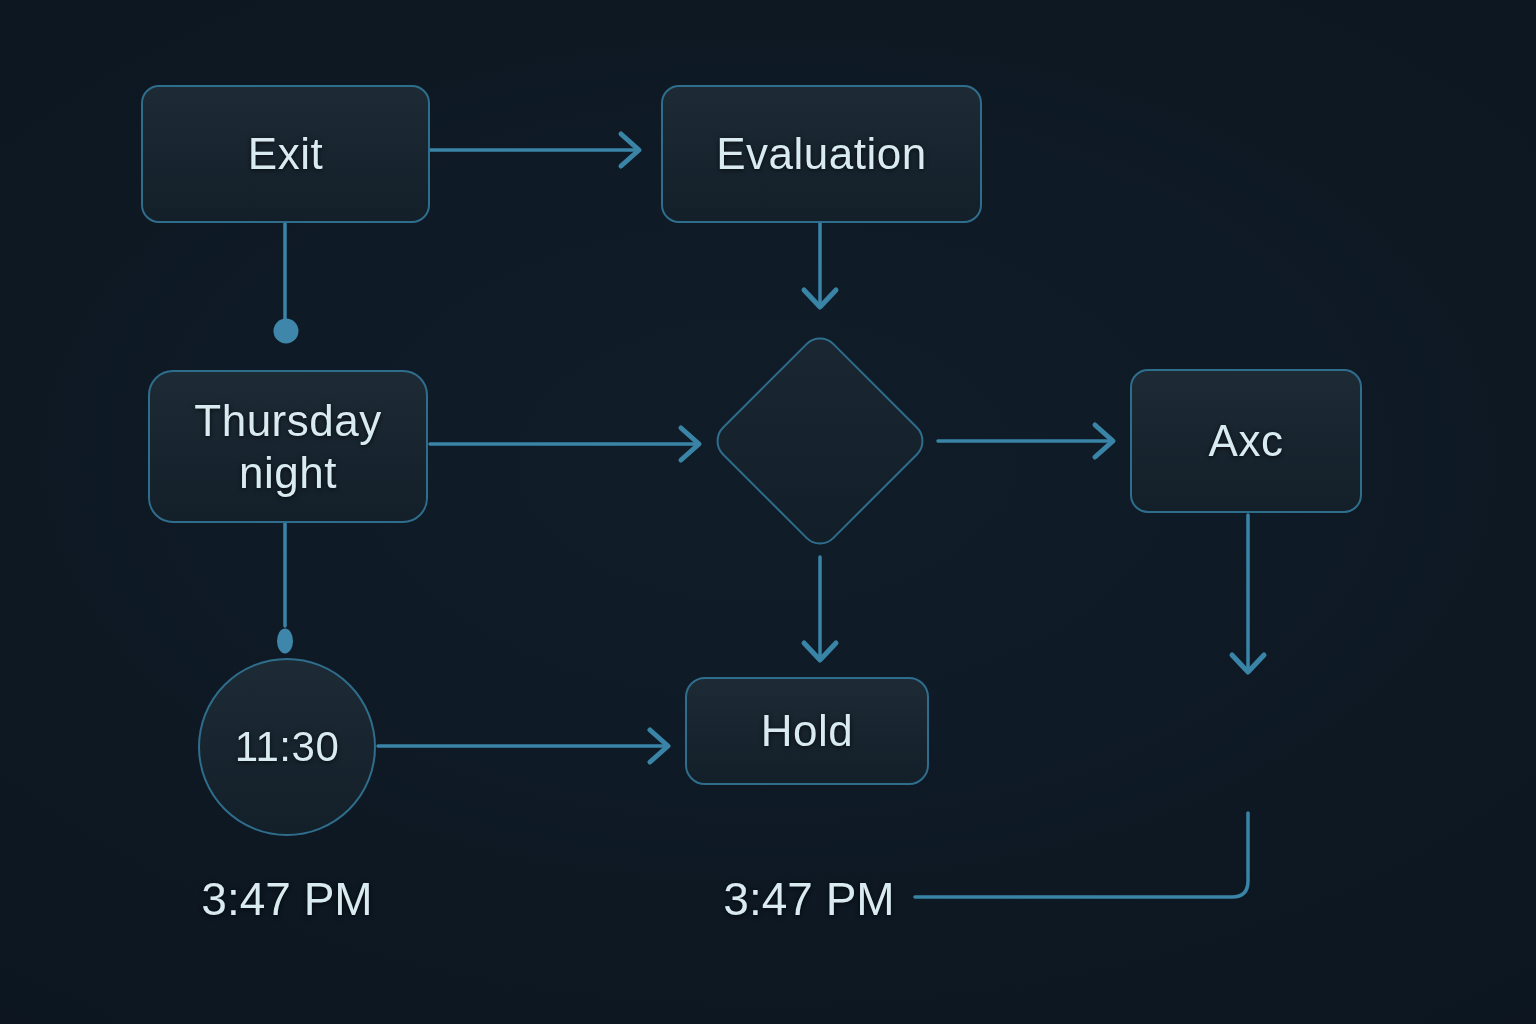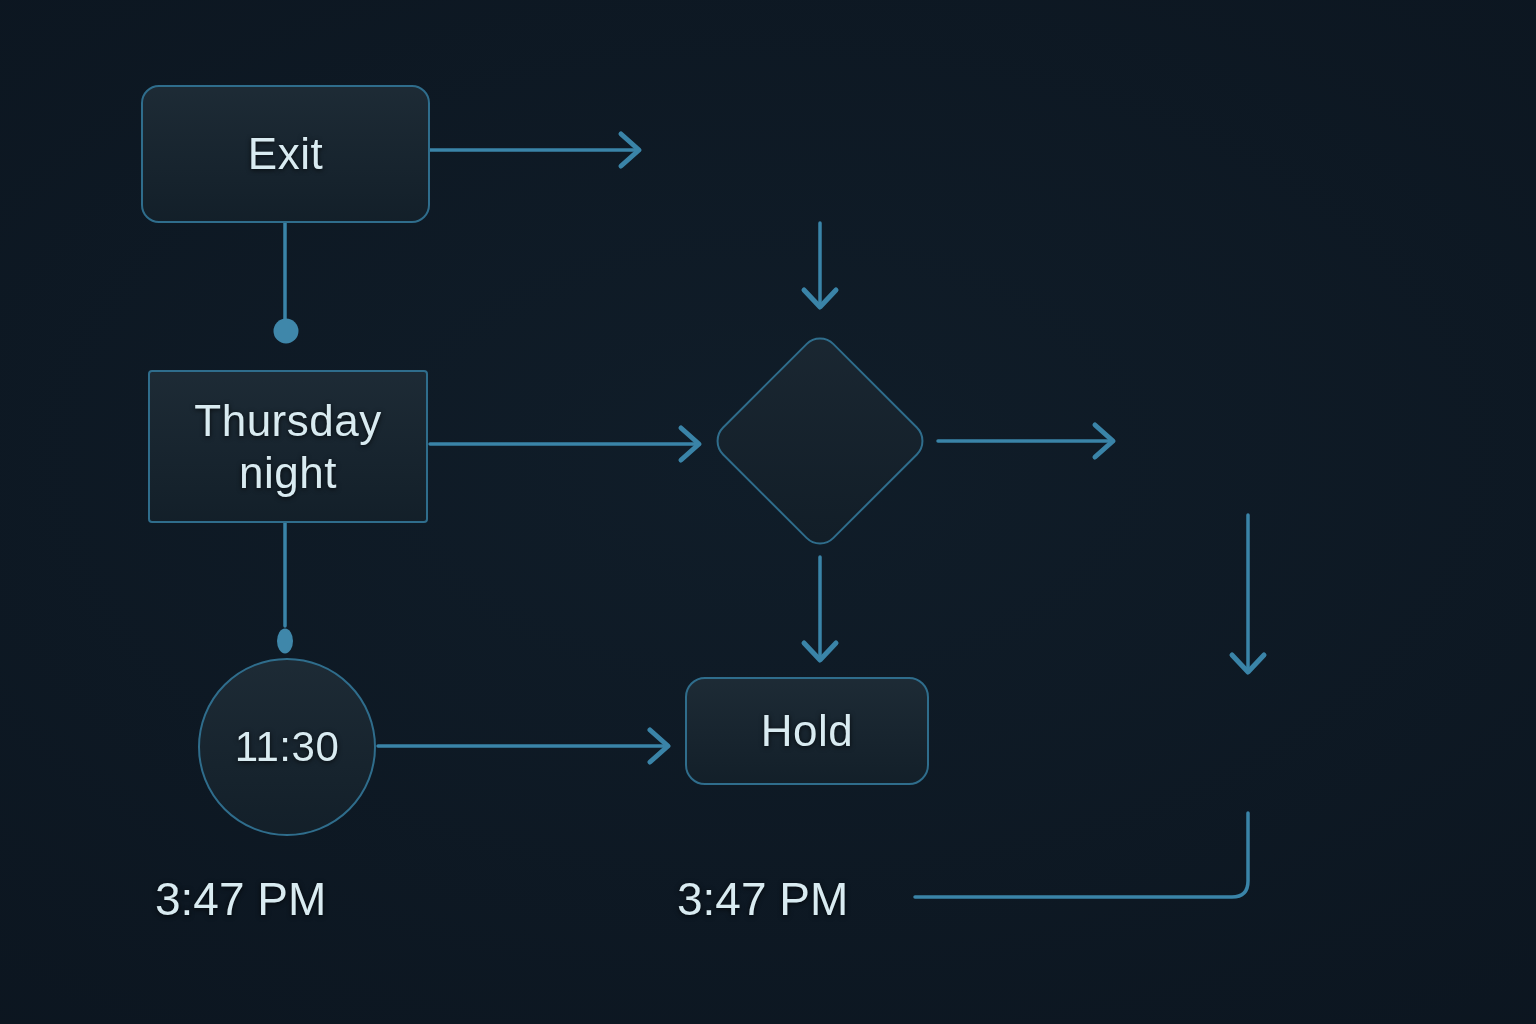--- a/index.html
+++ b/index.html
@@ -40,20 +40,21 @@
     transform: rotate(45deg);
     background: linear-gradient(135deg, rgba(255,255,255,0.03), rgba(0,0,0,0.08)), #13202b;
   }
   .node-label {
     line-height: 1.17;
     text-shadow: 0 1px 5px rgba(0,0,0,0.75);
   }
   .time {
     position: absolute;
     font-size: 46px;
+    text-align: center;
     color: var(--text);
     text-shadow: 0 1px 5px rgba(0,0,0,0.75);
     white-space: nowrap;
   }
   svg.connectors {
     position: absolute;
     inset: 0;
     width: 100%;
     height: 100%;
     pointer-events: none;
@@ -127,29 +128,35 @@
 
     <g>
       <path class="edge" d="M1248 813 V881 Q1248 897 1232 897 H915"></path>
     </g>
   </svg>
 
   <div class="node rect" style="left:141px; top:85px; width:289px; height:138px;">
     <span class="node-label">Exit</span>
   </div>
 
+  <div class="node rect" style="left:661px; top:85px; width:321px; height:138px;">
+    <span class="node-label">Evaluation</span>
+  </div>
 
-  <div class="node rect" style="left:148px; top:370px; width:280px; height:153px; padding:0 0; border-radius:4px;">
+  <div class="node rect" style="left:148px; top:370px; width:280px; height:153px; padding:0 0; border-radius:25px;">
     <span class="node-label">Thursday night</span>
   </div>
 
   <div class="node diamond" style="left:741px; top:362px; width:158px; height:158px;">
     <span class="node-label"></span>
   </div>
 
+  <div class="node rect" style="left:1130px; top:369px; width:232px; height:144px;">
+    <span class="node-label">Axc</span>
+  </div>
 
   <div class="node circle" style="left:198px; top:658px; width:178px; height:178px;">
     <span class="node-label">11:30</span>
   </div>
 
   <div class="node rect" style="left:685px; top:677px; width:244px; height:108px; border-radius:20px;">
     <span class="node-label">Hold</span>
   </div>
 
 

